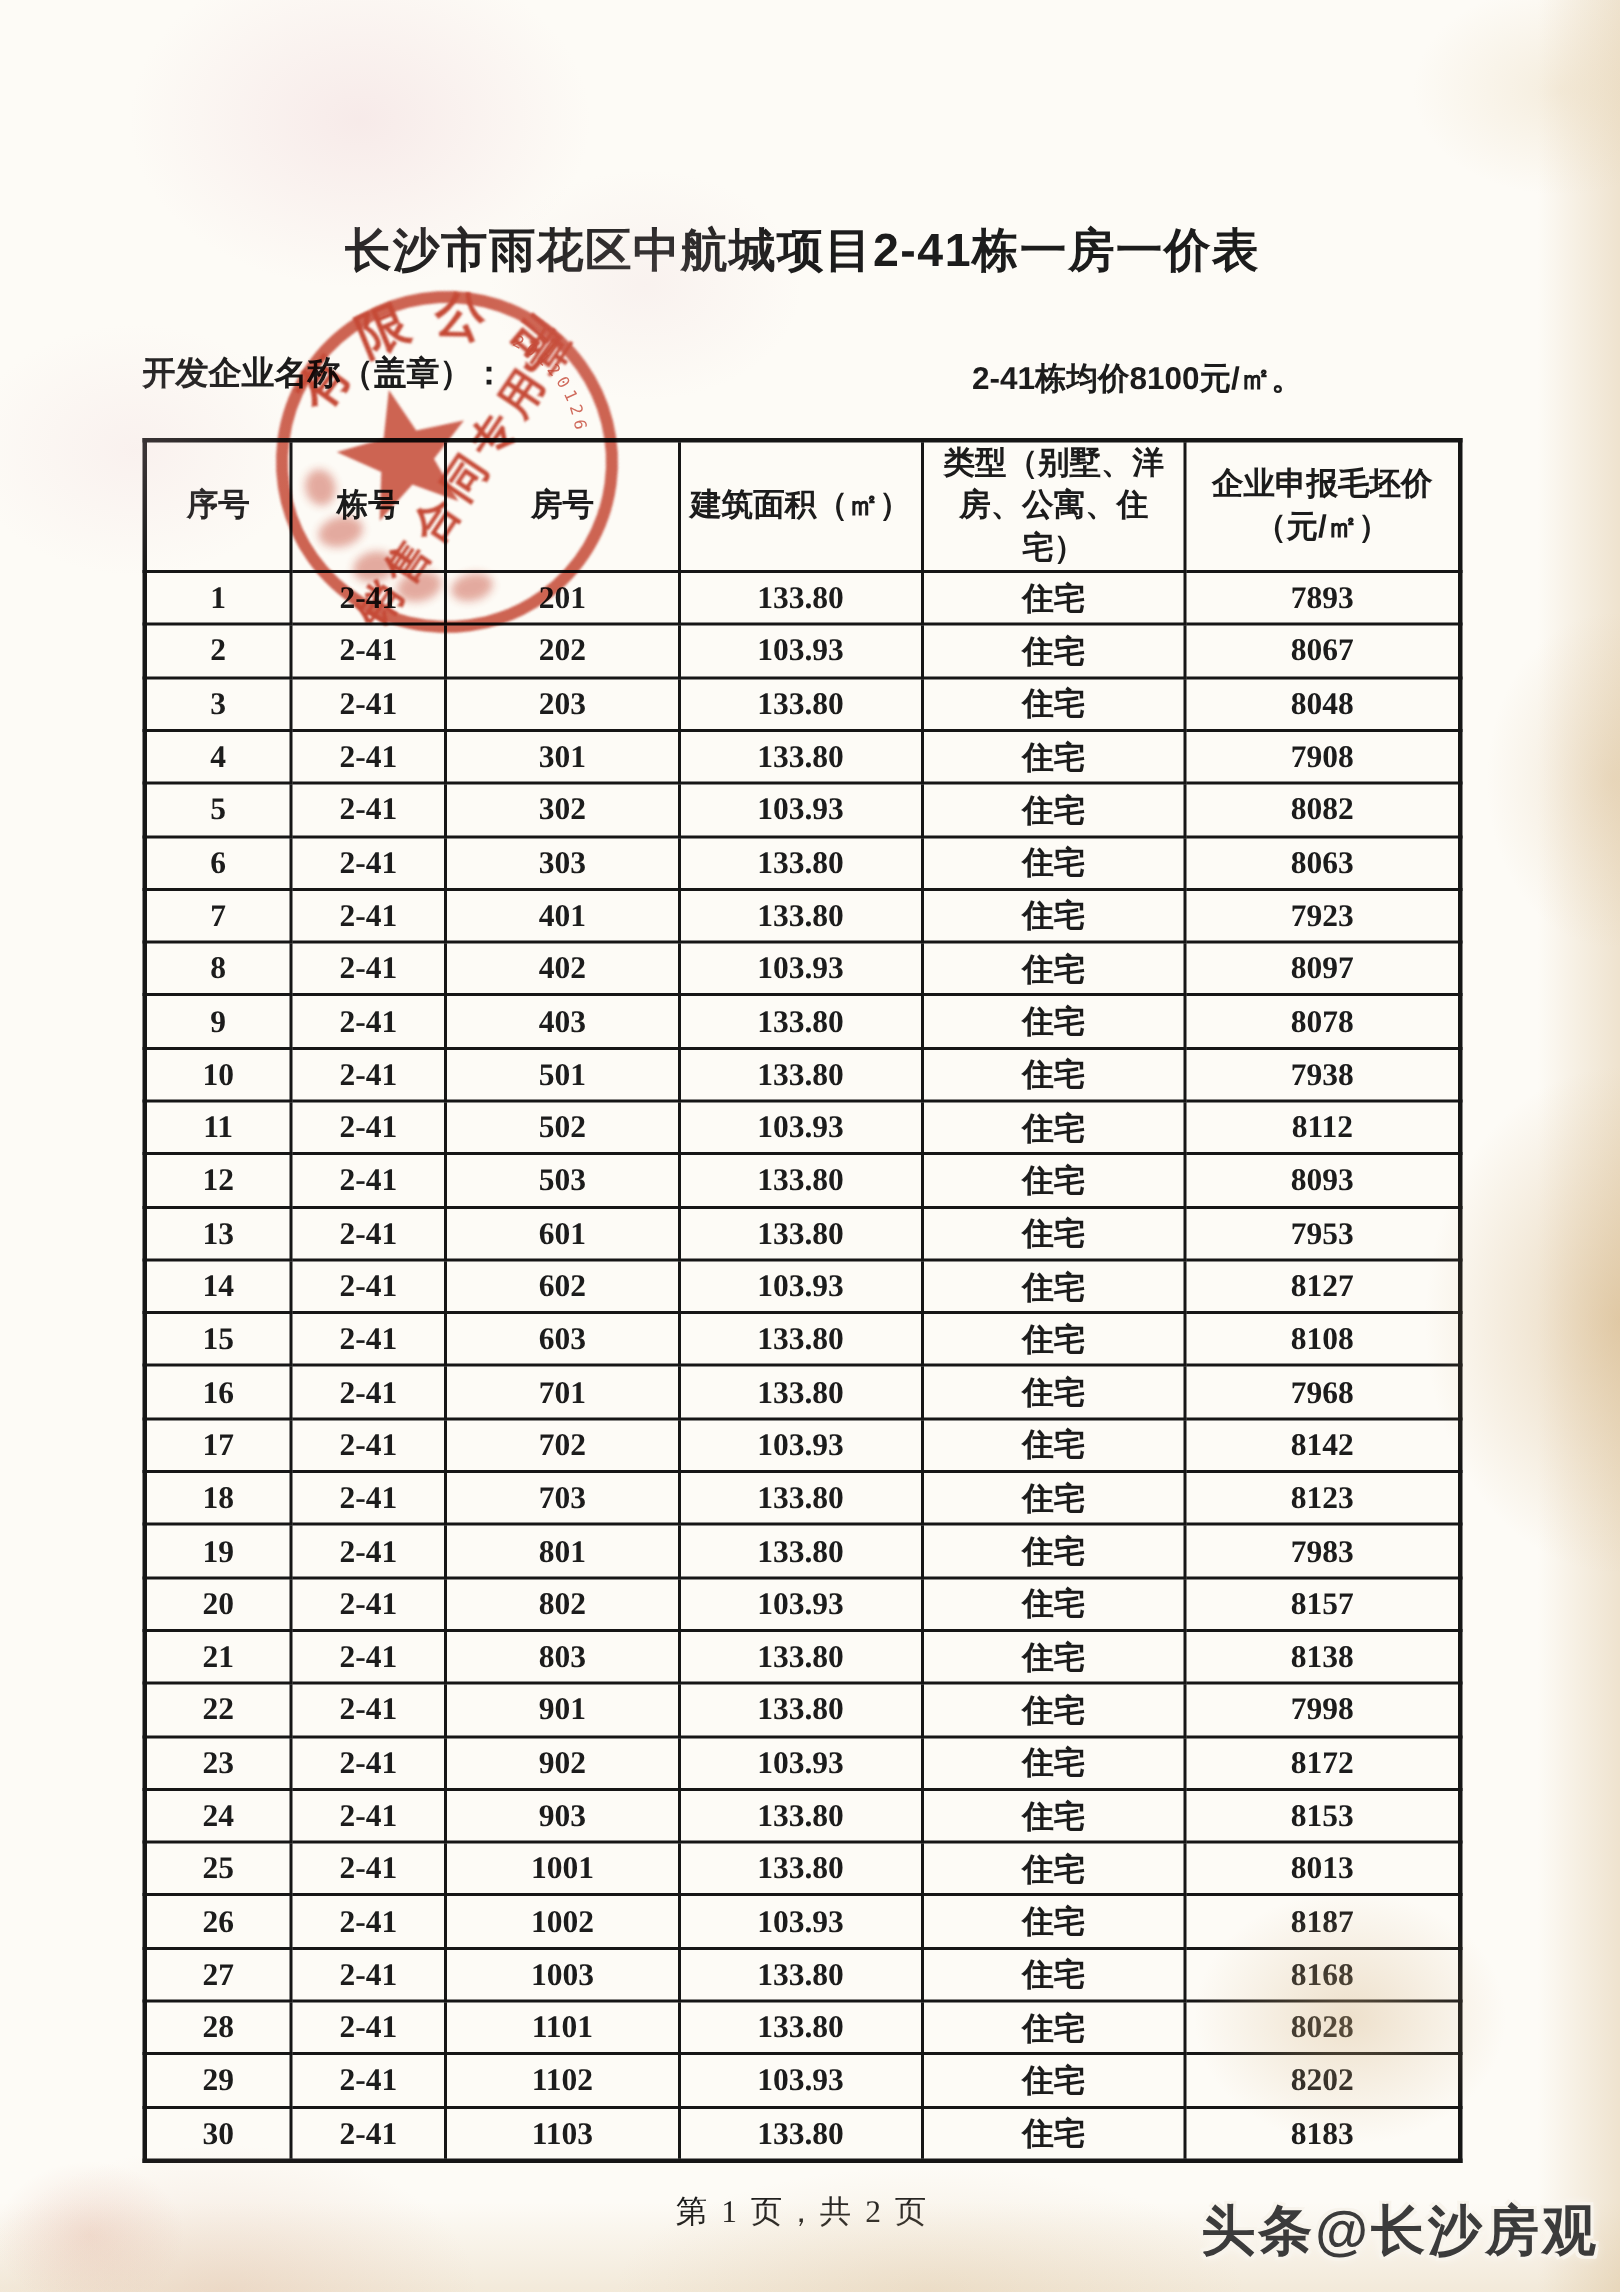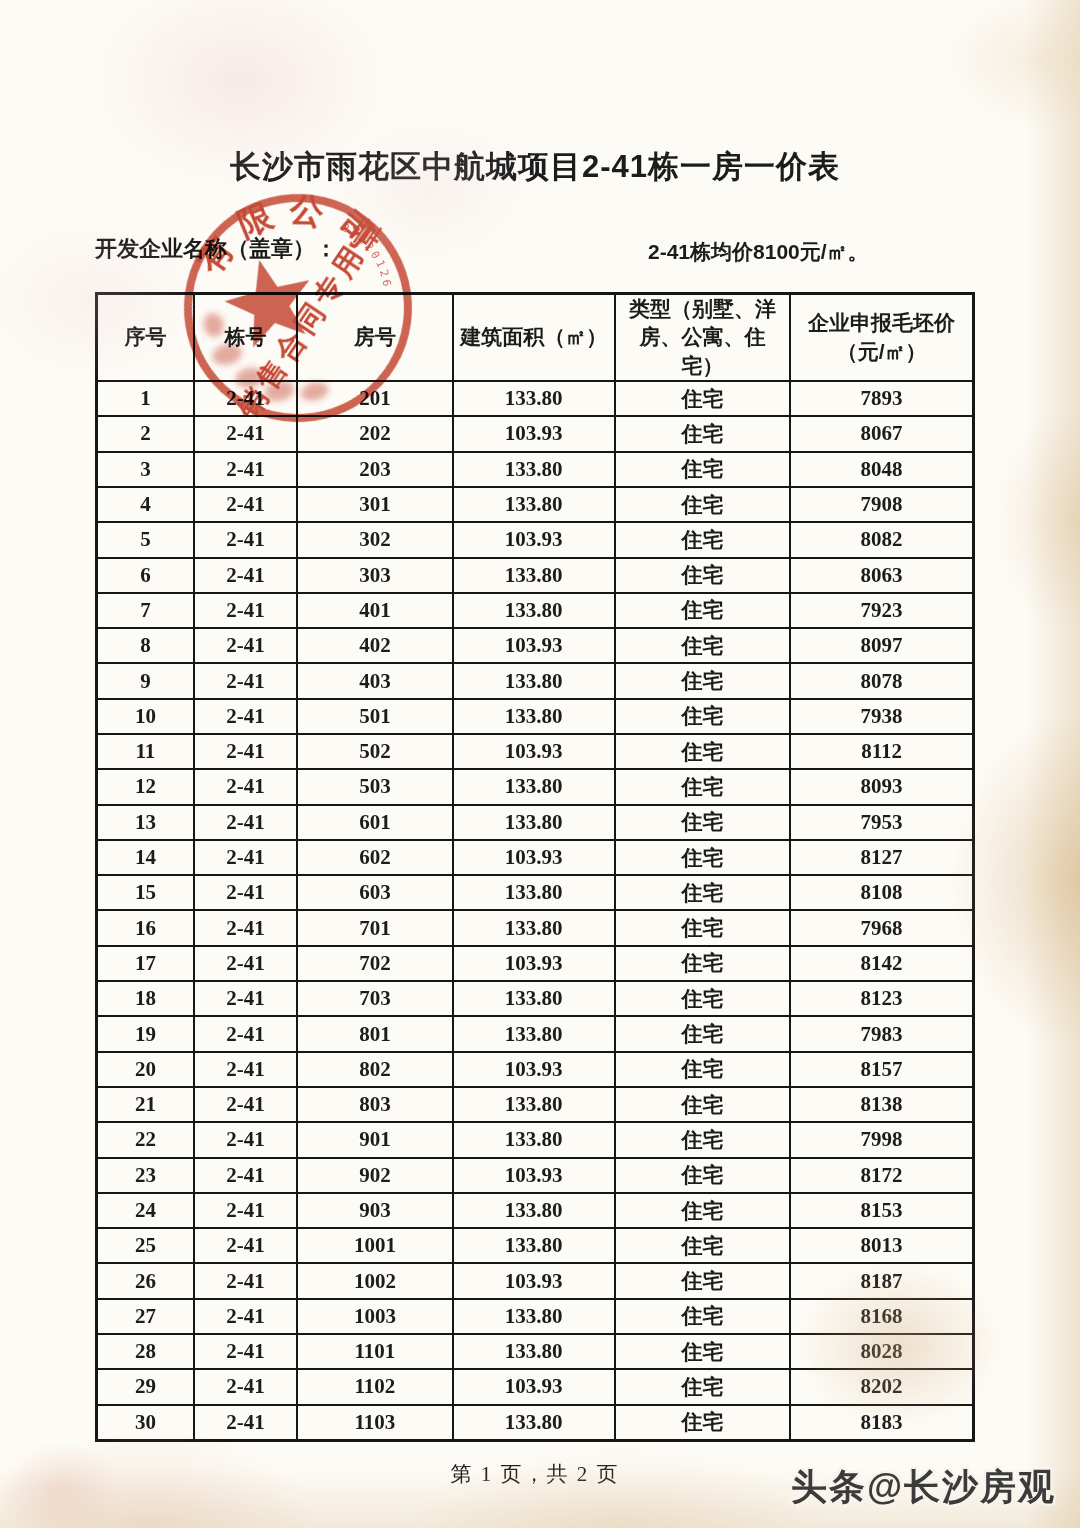--- a/index.html
+++ b/index.html
@@ -49,21 +49,21 @@
     height:84px;font-size:21px;line-height:1.35;
     font-family:"Liberation Sans","DejaVu Sans",sans-serif;
     font-weight:bold;white-space:pre-line;padding:0 4px;
   }
   .price-table td{height:33.3px;font-size:21px;font-weight:bold;}
   .page-footer{
     position:absolute;top:1460px;left:95px;width:880px;text-align:center;
     font-size:21px;letter-spacing:2px;
   }
   .watermark{
-    position:absolute;right:24px;bottom:16px;z-index:6;
+    position:absolute;right:14px;bottom:16px;z-index:6;
     font-family:"Liberation Sans","DejaVu Sans",sans-serif;
     font-weight:bold;font-size:36px;color:#3b3b3b;letter-spacing:2px;
     text-shadow:-2px -2px 0 #f8f4ec,2px -2px 0 #f8f4ec,-2px 2px 0 #f8f4ec,
                  2px 2px 0 #f8f4ec,0 0 8px rgba(255,255,255,.9);
   }
   .seal{
     position:absolute;left:176px;top:186px;width:244px;height:244px;z-index:4;
     mix-blend-mode:multiply;opacity:.92;transform:rotate(-14deg);
     pointer-events:none;
   }

